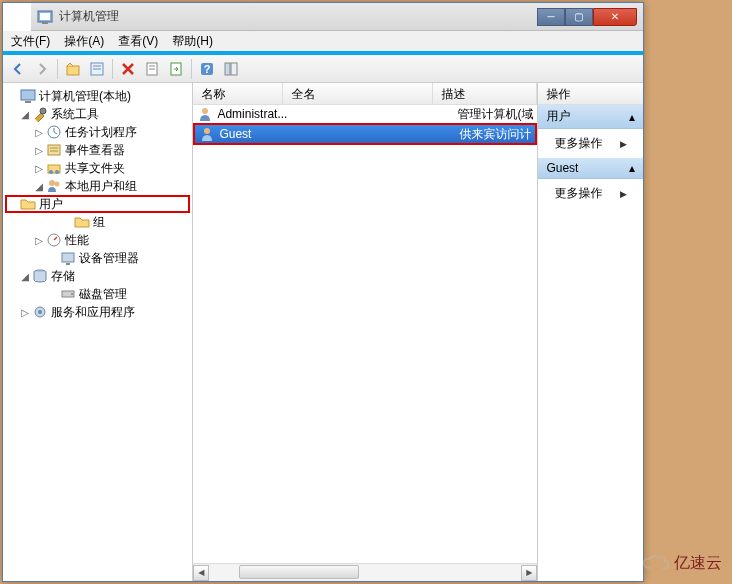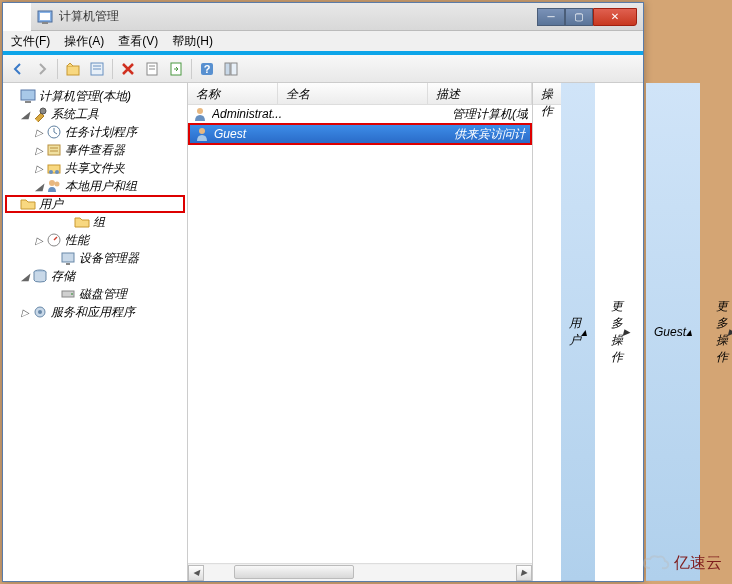--- a/index.html
+++ b/index.html
@@ -15,21 +15,21 @@
 .winbtn.min, .winbtn.max { background: linear-gradient(180deg, #7a92b8 0%, #5a7498 100%); border: 1px solid #4a5d78; }
 .winbtn.close { width: 44px; background: linear-gradient(180deg, #e06050 0%, #c83820 100%); border: 1px solid #a02010; border-radius: 0 0 3px 0; }
 
 .menubar { height: 24px; background: #f0f0f0; display: flex; align-items: center; padding: 0 8px; gap: 14px; border-bottom: 4px solid #0ea5e9; }
 .menubar span { cursor: default; }
 
 .toolbar { height: 28px; background: linear-gradient(180deg, #f8f8f8 0%, #e8e8e8 100%); display: flex; align-items: center; padding: 0 4px; gap: 2px; border-bottom: 1px solid #ccc; }
 .tbtn { width: 22px; height: 22px; display: flex; align-items: center; justify-content: center; border-radius: 2px; }
 .sep { width: 1px; height: 20px; background: #ccc; margin: 0 2px; }
 
-.content { flex: 1; display: flex; background: #fff; font-style: italic; }
+.content { flex: 1; display: flex; background: #fff; }
 
 .tree { width: 200px; border-right: 1px solid #ccc; padding: 4px 2px; overflow: auto; }
 .tree-row { display: flex; align-items: center; height: 18px; padding: 1px 0; cursor: default; white-space: nowrap; }
 .tree-row .exp { width: 12px; text-align: center; color: #666; font-size: 10px; }
 .tree-row .ticon { width: 16px; height: 16px; margin: 0 3px 0 1px; display: inline-flex; align-items: center; justify-content: center; }
 .tree-row.selected { border: 2px solid #d00; padding: 0; }
 .tree-row.selected .label{ background: transparent; }
 .indent-0 { padding-left: 2px; }
 .indent-1 { padding-left: 14px; }
 .indent-2 { padding-left: 28px; }
@@ -45,21 +45,21 @@
 .listrow.highlighted { border: 2px solid #d00; background: linear-gradient(180deg, #3d8de8 0%, #2a6bc8 100%); color: #fff; height: 22px; }
 .col-name { width: 90px; overflow: hidden; text-overflow: ellipsis; }
 .col-full { width: 150px; }
 .col-desc { flex: 1; overflow: hidden; white-space: nowrap; }
 
 .hscroll { height: 18px; background: #f0f0f0; border-top: 1px solid #ddd; display: flex; align-items: center; }
 .hscroll .arrow { width: 16px; height: 16px; background: linear-gradient(180deg,#fff,#ddd); border: 1px solid #bbb; display:flex; align-items:center; justify-content:center; font-size:8px; color:#555;}
 .hscroll .track { flex: 1; height: 16px; background: #f4f4f4; position:relative; }
 .hscroll .thumb { position:absolute; left: 30px; width: 120px; height: 14px; top:0; background: linear-gradient(180deg,#f8f8f8,#d8d8d8); border:1px solid #bbb; border-radius:2px;}
 
-.actions { width: 110px; display: flex; flex-direction: row; }
+.actions { width: 110px; display: flex; flex-direction: column; }
 .actions-head { height: 22px; background: linear-gradient(180deg,#fdfdfd,#ececec); padding: 3px 8px; border-bottom: 1px solid #ddd; }
 .action-group-h { background: linear-gradient(180deg, #d0e4f8 0%, #b0d0ec 100%); padding: 3px 8px; display: flex; justify-content: space-between; align-items: center; border-bottom: 1px solid #a8c4e0; }
 .action-item { padding: 6px 16px; display: flex; justify-content: space-between; align-items: center; }
 .action-item .arrow { font-size: 9px; color: #333; }
 
 .watermark { position: absolute; right: 10px; bottom: 10px; color: #7f1d1d; font-size: 16px; display: flex; align-items: center; gap: 4px; }
 .watermark svg { opacity: 0.4; }
 
 .svgicon { width: 16px; height: 16px; }
 </style>

